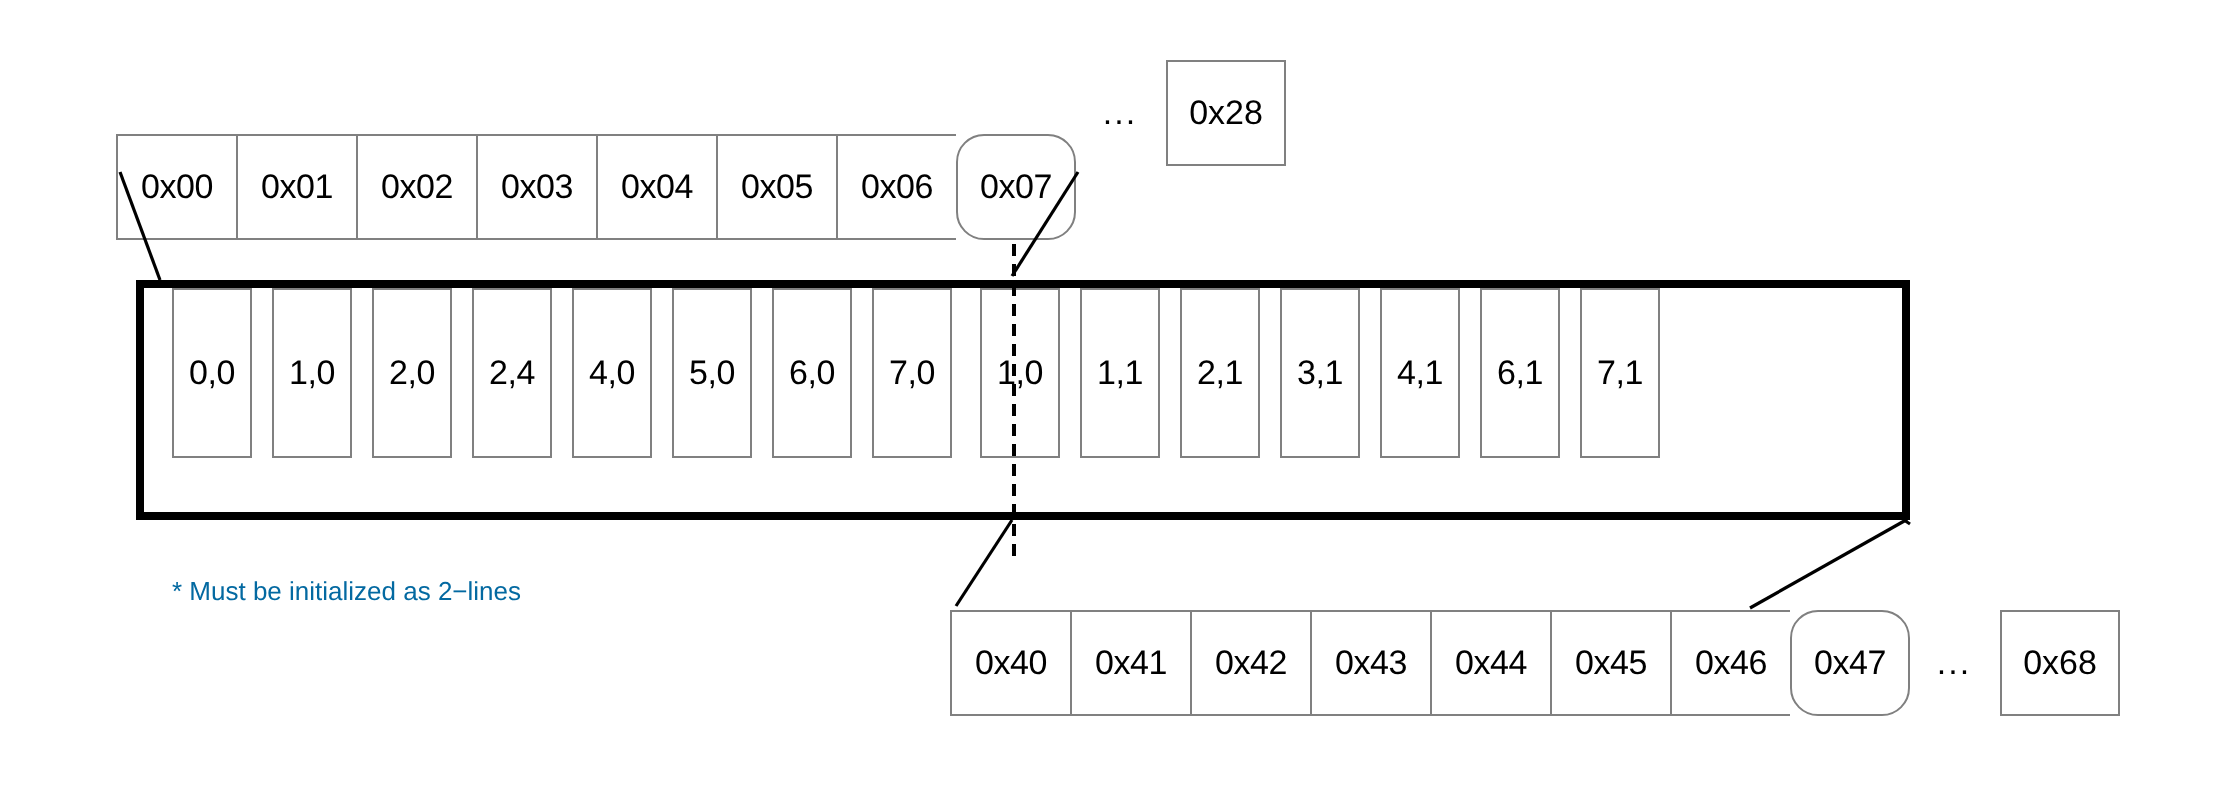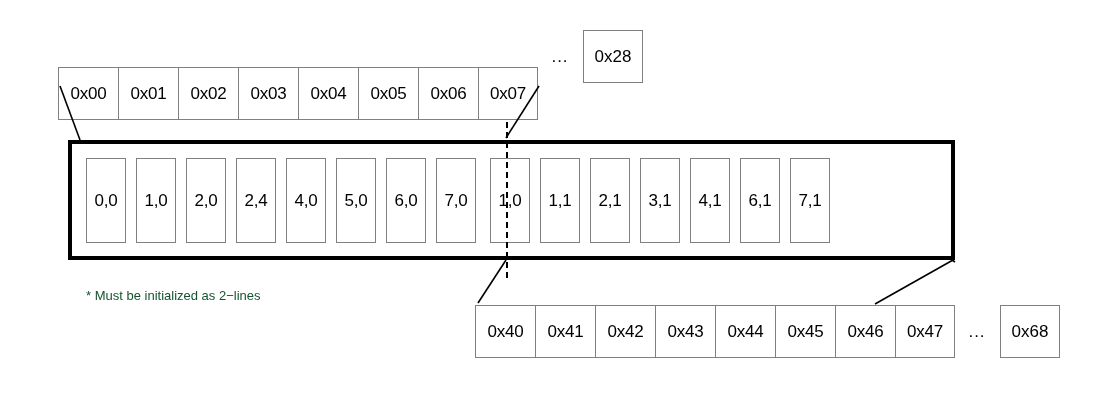--- a/index.html
+++ b/index.html
@@ -33,20 +33,21 @@
     display: flex;
     align-items: center;
     justify-content: center;
     font-size: 17px;
     line-height: 1;
     letter-spacing: -0.2px;
     color: #000000;
   }
   .addr-cell:last-child {
     border-right: 1px solid #808080;
+    border-radius: 14px;
   }
   .addr-sep {
     box-sizing: border-box;
     border: 1px solid #808080;
     background: #ffffff;
     display: flex;
     align-items: center;
     justify-content: center;
     font-size: 17px;
     line-height: 1;
@@ -68,21 +69,20 @@
     background: #ffffff;
   }
   #cache-bar-inner {
     position: absolute;
     left: 0;
     top: 0;
     right: 0;
     bottom: 0;
     display: flex;
     flex-direction: row;
-    align-items: center;
   }
   .word-cell {
     box-sizing: border-box;
     border: 1px solid #808080;
     background: #ffffff;
     display: flex;
     align-items: center;
     justify-content: center;
     font-size: 17px;
     line-height: 1;
@@ -103,21 +103,21 @@
   }
   .connector line {
     stroke: #000000;
     stroke-width: 1.6;
   }
   
   #note {
     position: absolute;
     font-size: 13px;
     white-space: nowrap;
-    color: #14532d;
+    color: #0369a1;
   }
 </style>
 </head>
 <body>
 
 <div id="diagram">
 
   <div class="addr-strip" id="top-strip" style="left:58px; top:30px; height:53px;margin-top:37px;">
     <div class="addr-cell" style="width:60px;">0x00</div>
     <div class="addr-cell" style="width:60px;">0x01</div>

